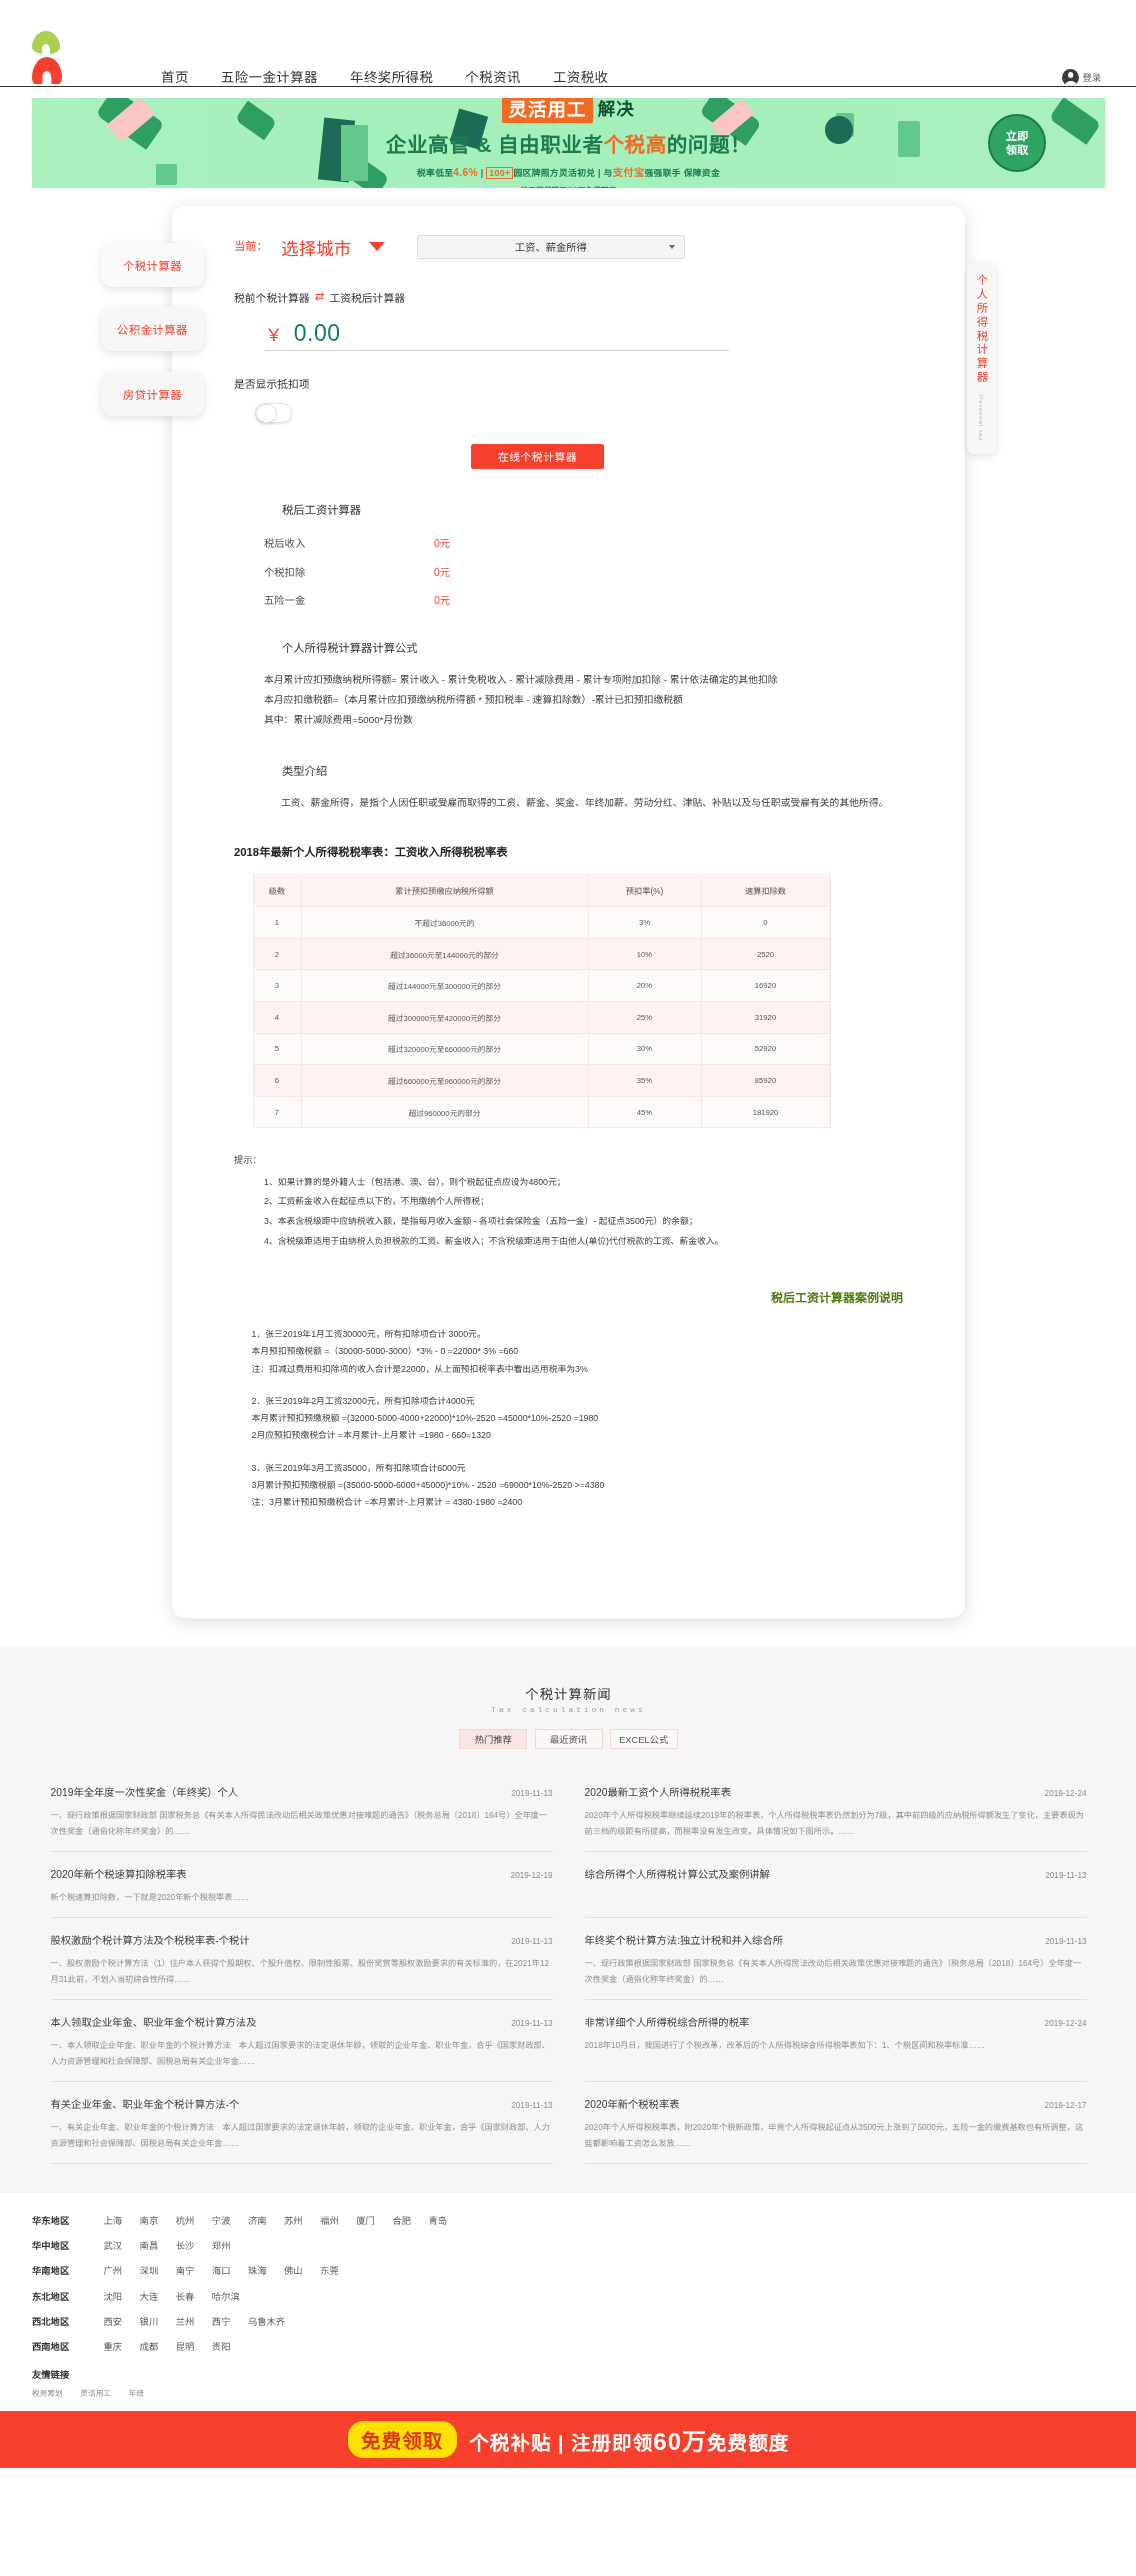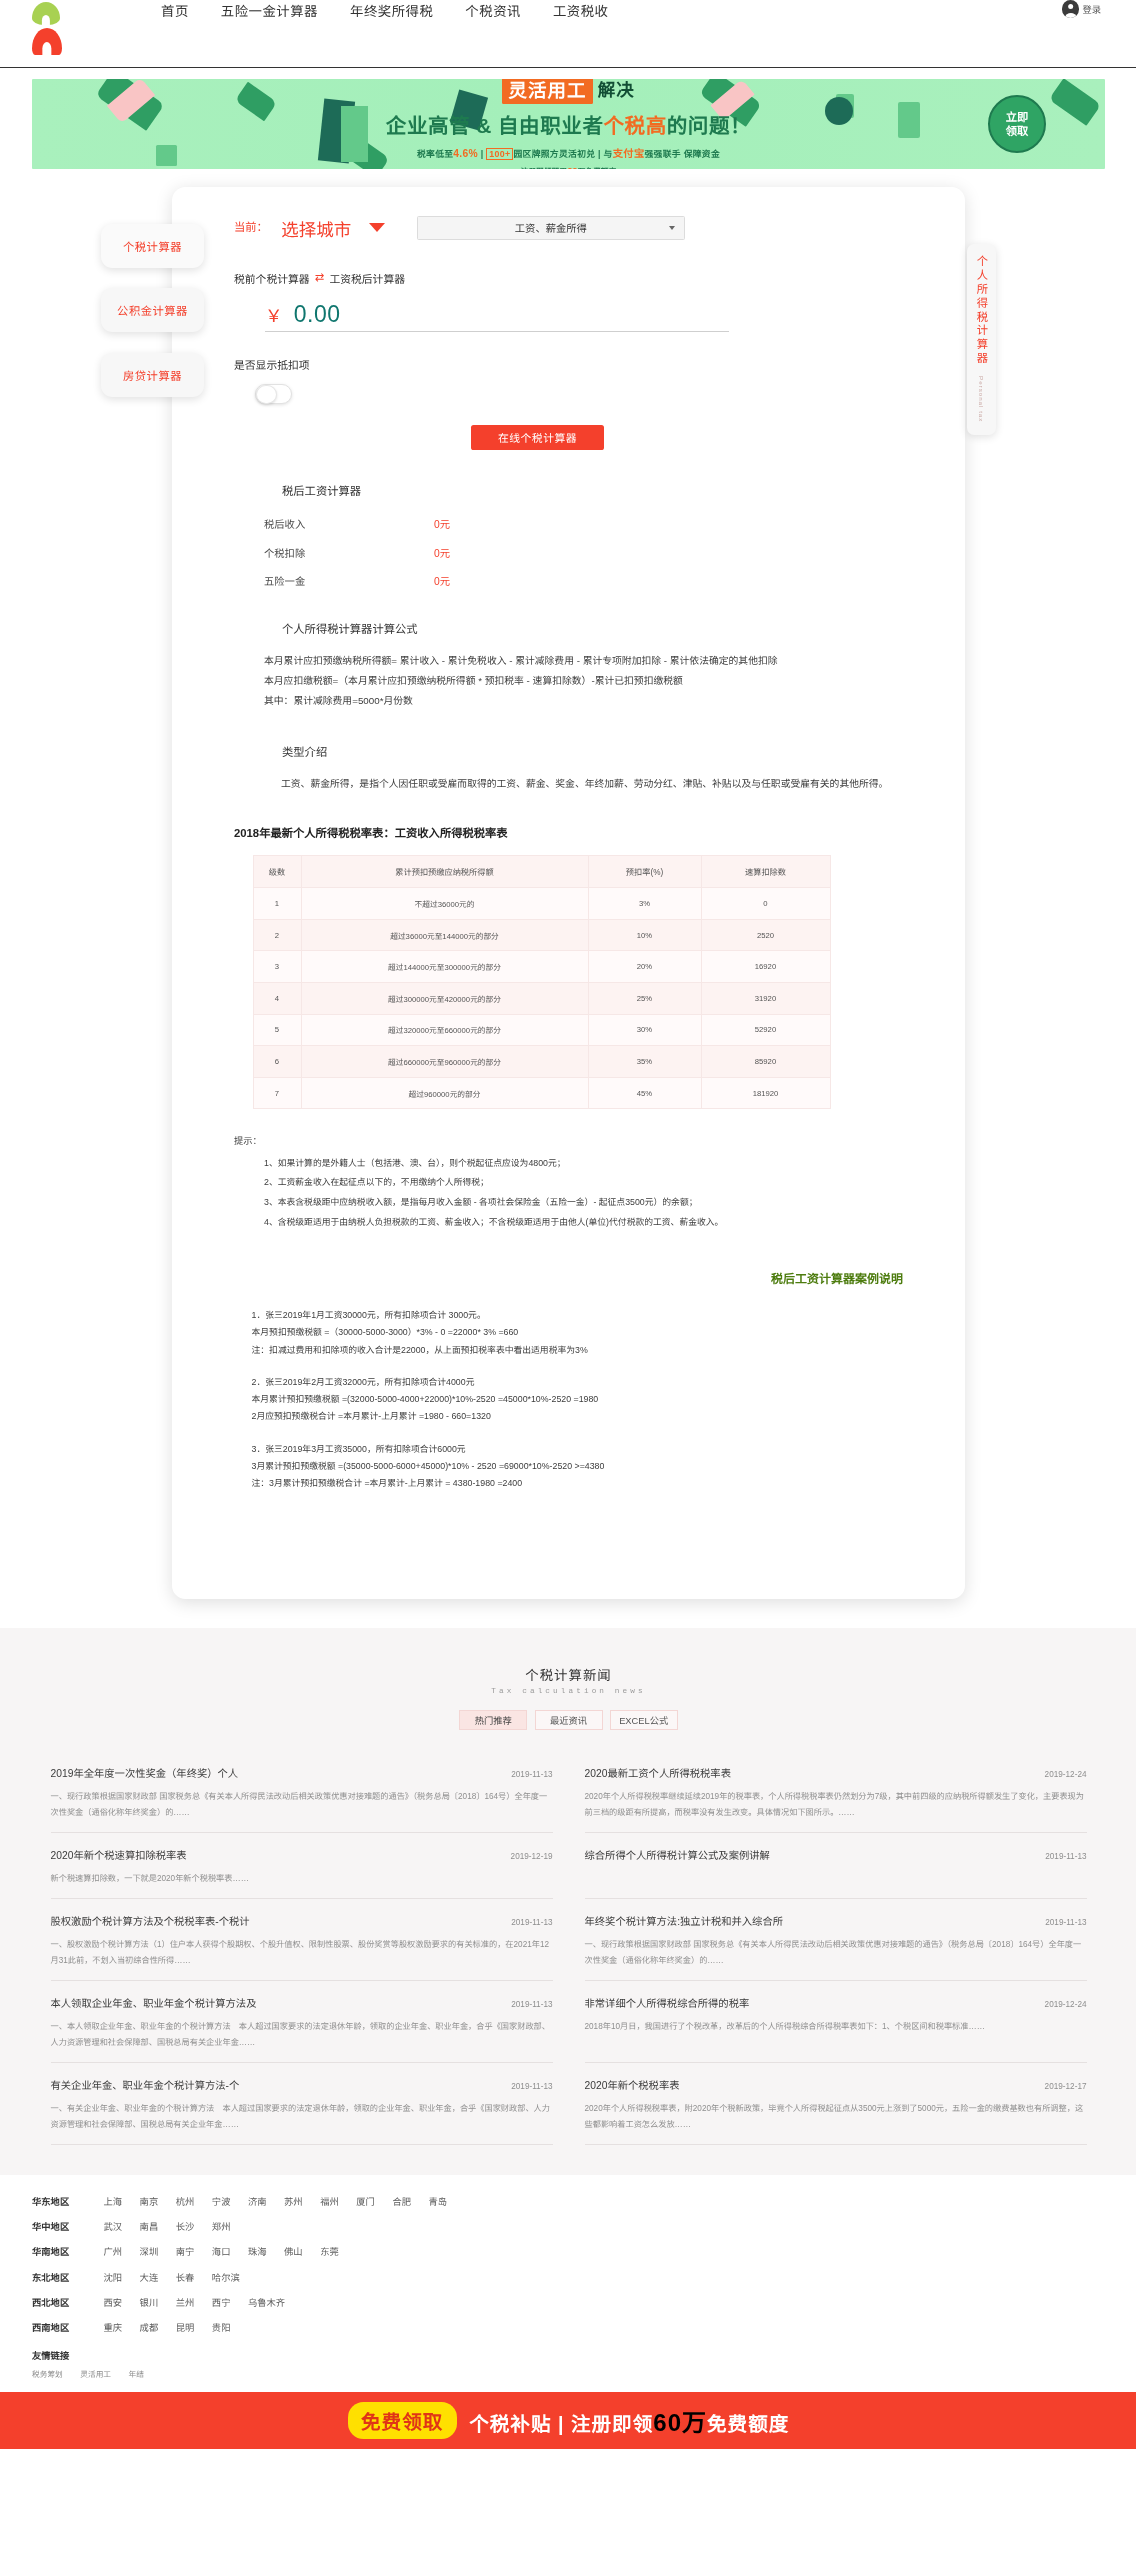--- a/index.html
+++ b/index.html
@@ -5,24 +5,24 @@
   *{box-sizing:border-box;margin:0;padding:0;}
   body{
     width:1137px;
     font-family:"Liberation Sans","DejaVu Sans",sans-serif;
     background:#ffffff;
     color:#333;
     -webkit-font-smoothing:antialiased;
   }
   
   .header{
-    height:68px;
+    height:87px;
     background:#fff;
     display:flex;
-    align-items:flex-start;
+    align-items:flex-end;
     border-bottom:1px solid #333;
     position:relative;
   }
   .logo{
     width:31px;height:57px;margin-left:32px;position:relative;
     display:flex;flex-direction:column;justify-content:center;
   }
   .logo-top{
     width:28px;height:23px;background:#a8d152;
     border-radius:50% 50% 42% 42% / 70% 70% 30% 30%;
@@ -257,21 +257,21 @@
 
   
   .bottom-bar{
     height:57px;background:#f4402c;display:flex;align-items:center;justify-content:center;gap:12.4px;
   }
   .bb-pill{
     background:#ffe000;color:#e03417;font-size:19.6px;font-weight:bold;
     padding:4.1px 13.4px;border-radius:15.5px;letter-spacing:1px;cursor:pointer;
   }
   .bb-text{color:#fff;font-size:19.6px;font-weight:bold;letter-spacing:1px;}
-  .bb-text .big{font-size:24px;color:#000000;}
+  .bb-text .big{font-size:24px;color:#ffffff;}
 </style>
 </head>
 <body>
 
 <div class="header">
   <div class="logo">
     <div class="logo-top"></div>
     <div class="logo-bot"></div>
   </div>
   <nav class="nav">

